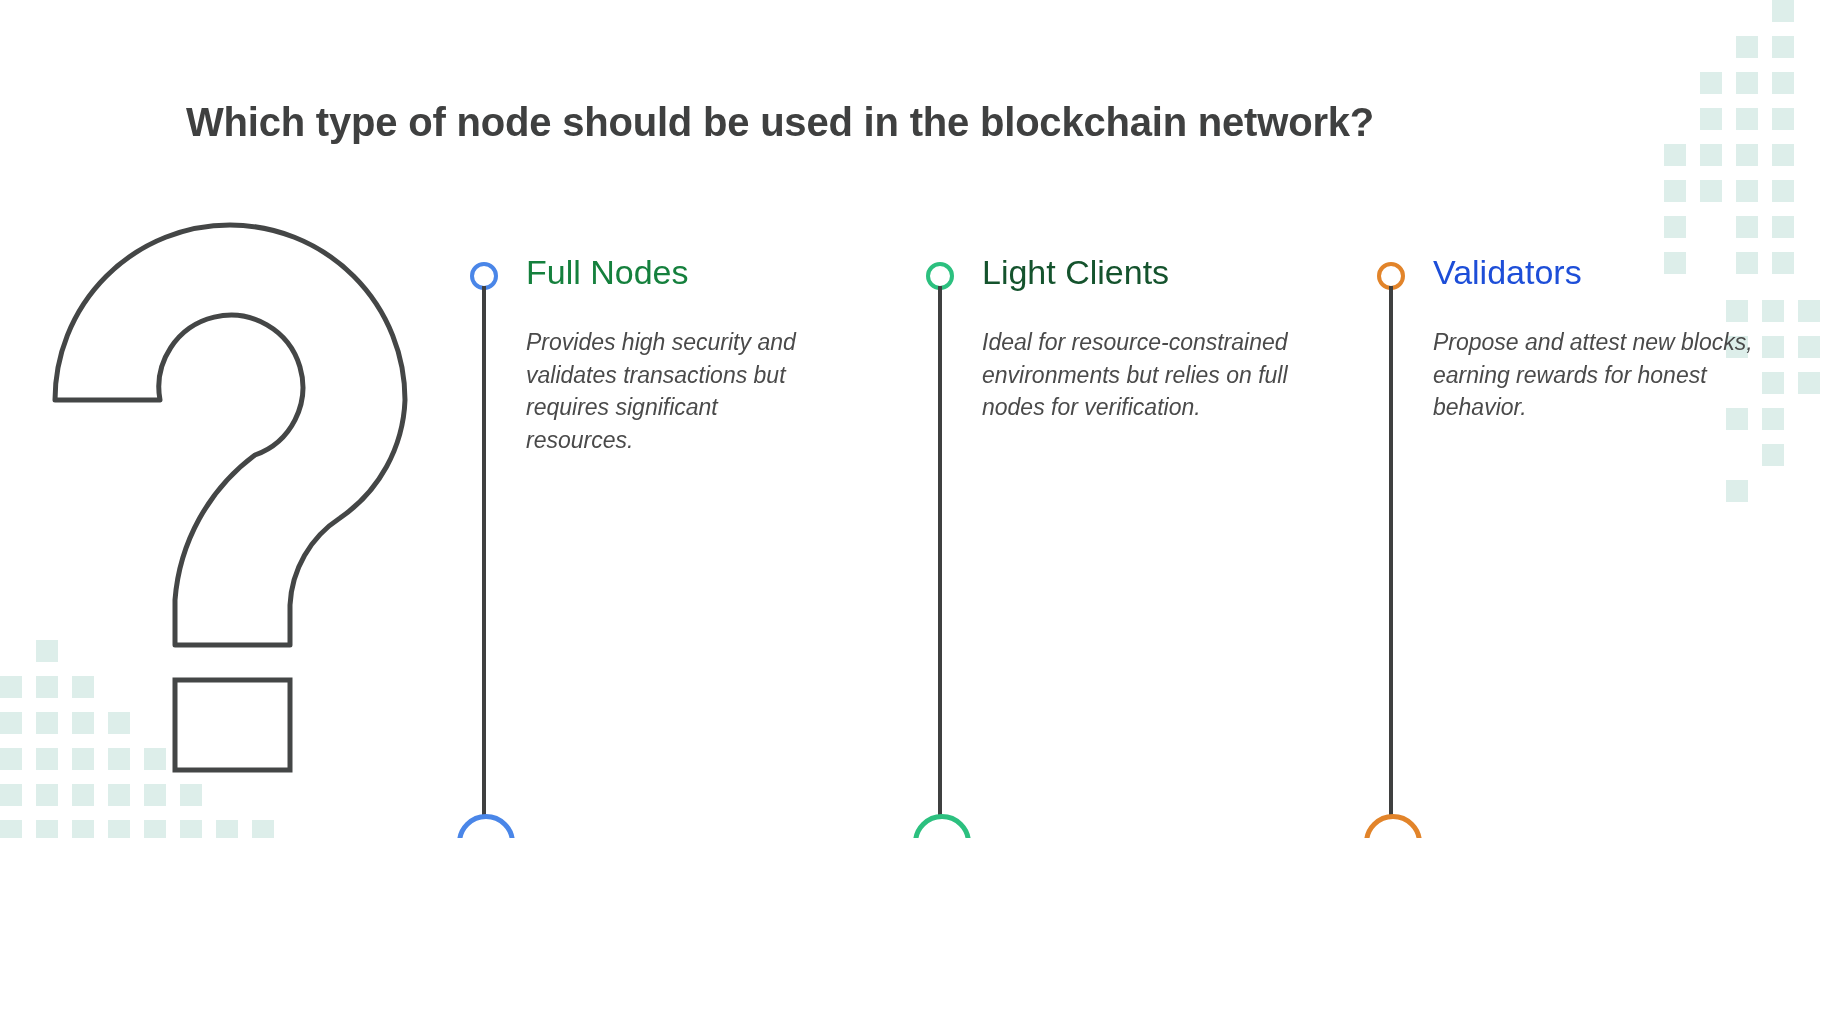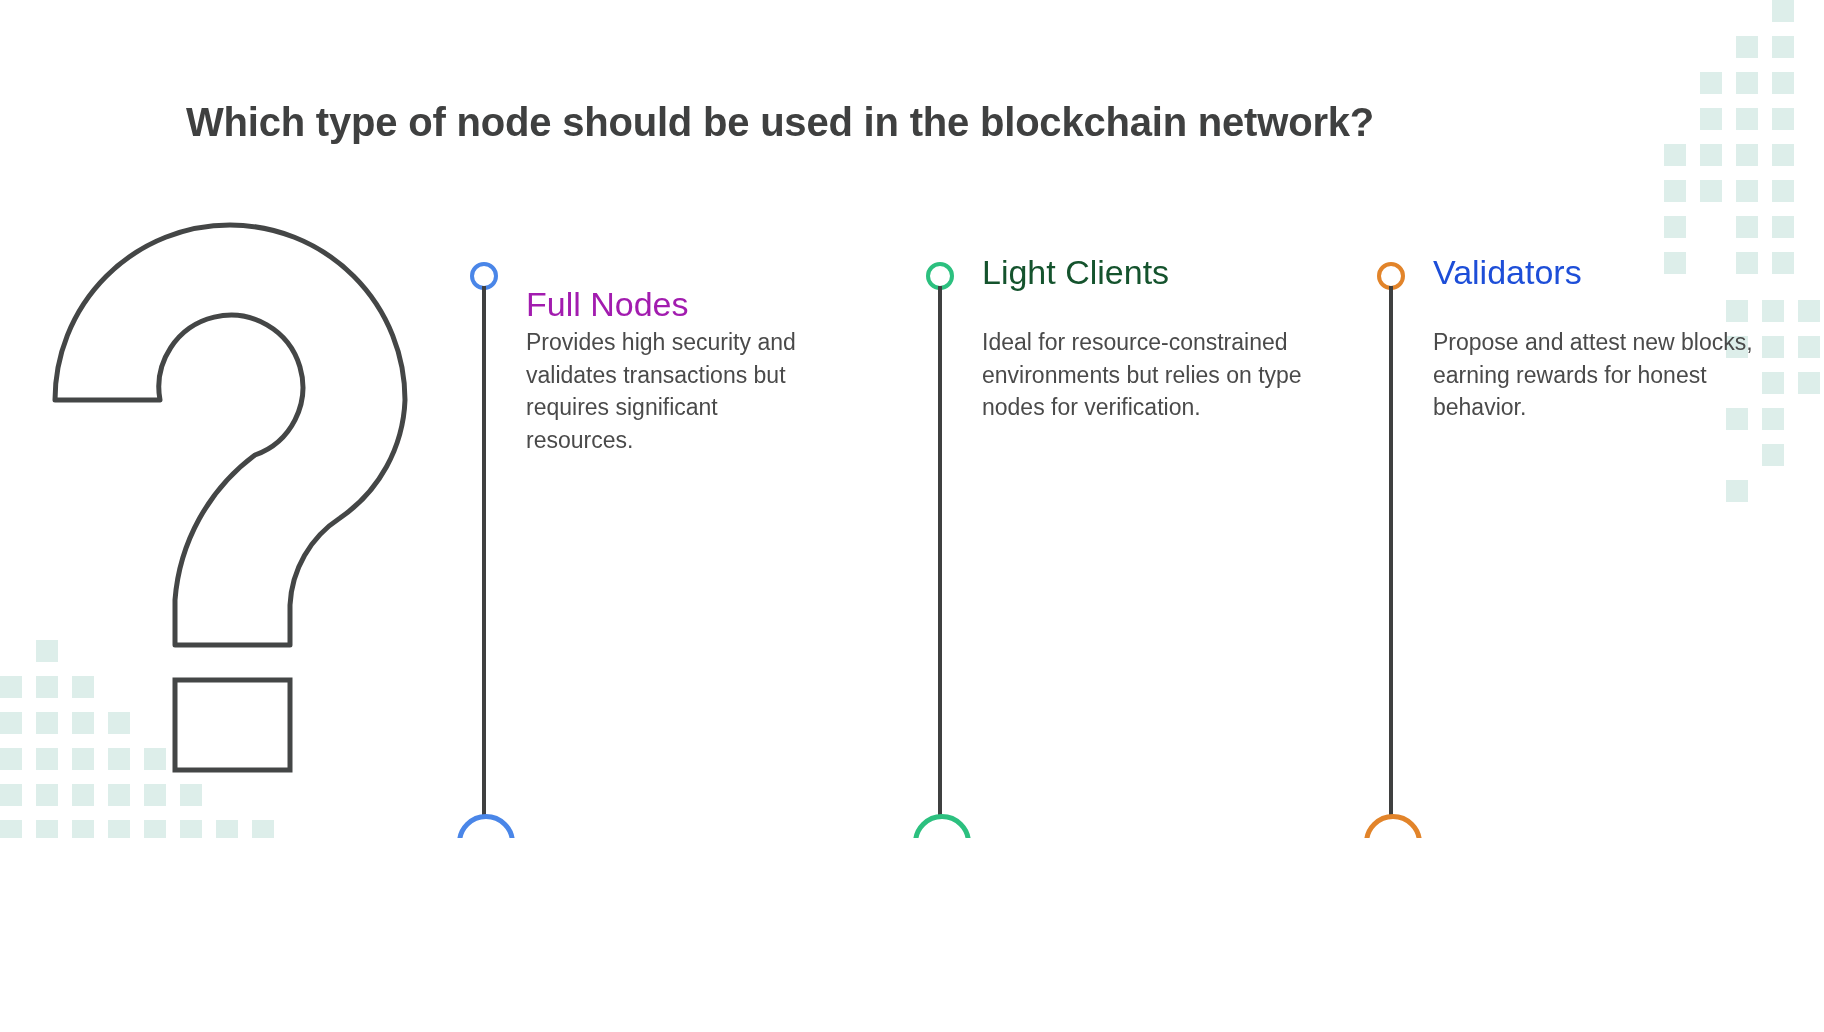--- a/index.html
+++ b/index.html
@@ -54,26 +54,26 @@
     border-radius:50%;border:5px solid #4a86e8;background:#ffffff;
     box-sizing:border-box;z-index:3;
   }
   .col-head{
     position:absolute;left:56px;top:-8px;
     font-size:34px;color:#4a86e8;white-space:nowrap;
     line-height:1.1;
   }
   .col-body{
     position:absolute;left:56px;top:64px;width:300px;
-    font-size:23px;line-height:1.42;color:#4a4a4a;
+    font-size:23px;line-height:1.42;color:#4a4a4a;font-style:italic;
   }
 
   
   #col-0 .marker-top,#col-0 .marker-bottom{border-color:#4a86e8;}
-  #col-0 .col-head{color:#a21caf;margin-top:32px;}
+  #col-0 .col-head{color:#15803d;}
   #col-1 .marker-top,#col-1 .marker-bottom{border-color:#2cc07f;}
   #col-1 .col-head{color:#14532d;}
   #col-2 .marker-top,#col-2 .marker-bottom{border-color:#e2842a;}
   #col-2 .col-head{color:#1d4ed8;}
   #col-1 .col-body{width:320px;}
   #col-2 .col-body{width:320px;}
 
   
   #brand-logo{
     position:absolute;left:0px;top:975px;width:1824px;
@@ -236,21 +236,21 @@
     <div class="marker-bottom"></div>
     <div class="col-head">Full Nodes</div>
     <div class="col-body">Provides high security and validates transactions but requires significant resources.</div>
   </div>
 
   <div class="column" id="col-1">
     <div class="marker-top"></div>
     <div class="stem"></div>
     <div class="marker-bottom"></div>
     <div class="col-head">Light Clients</div>
-    <div class="col-body">Ideal for resource-constrained environments but relies on type nodes for verification.</div>
+    <div class="col-body">Ideal for resource-constrained environments but relies on full nodes for verification.</div>
   </div>
 
   <div class="column" id="col-2">
     <div class="marker-top"></div>
     <div class="stem"></div>
     <div class="marker-bottom"></div>
     <div class="col-head">Validators</div>
     <div class="col-body">Propose and attest new blocks, earning rewards for honest behavior.</div>
   </div>
 

